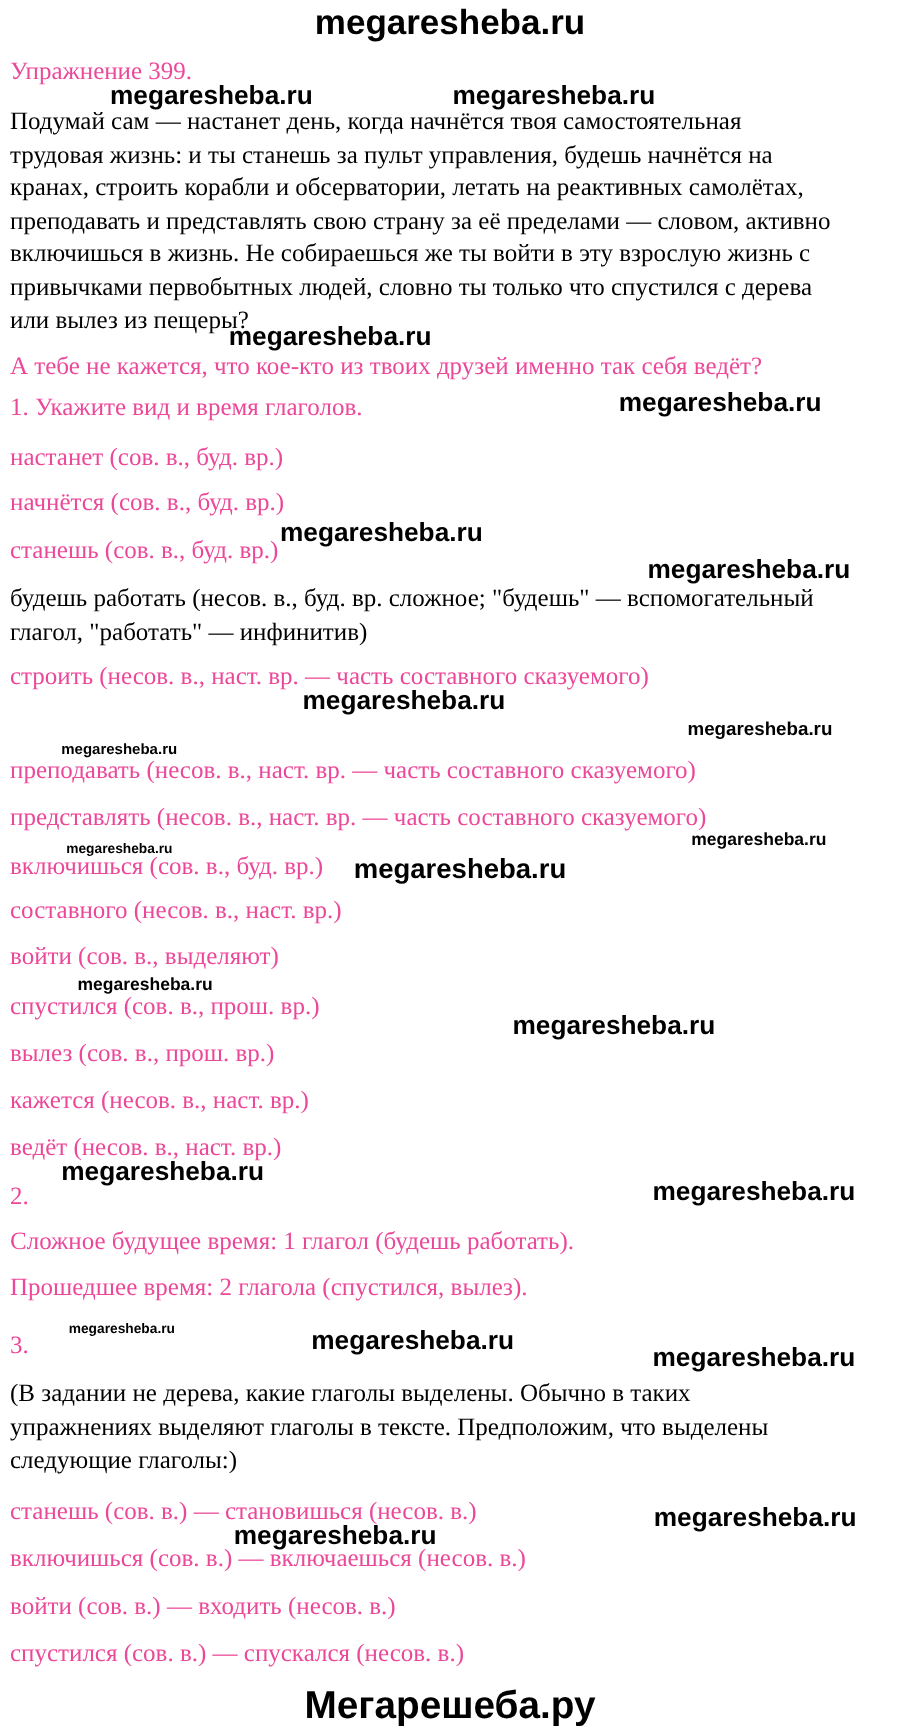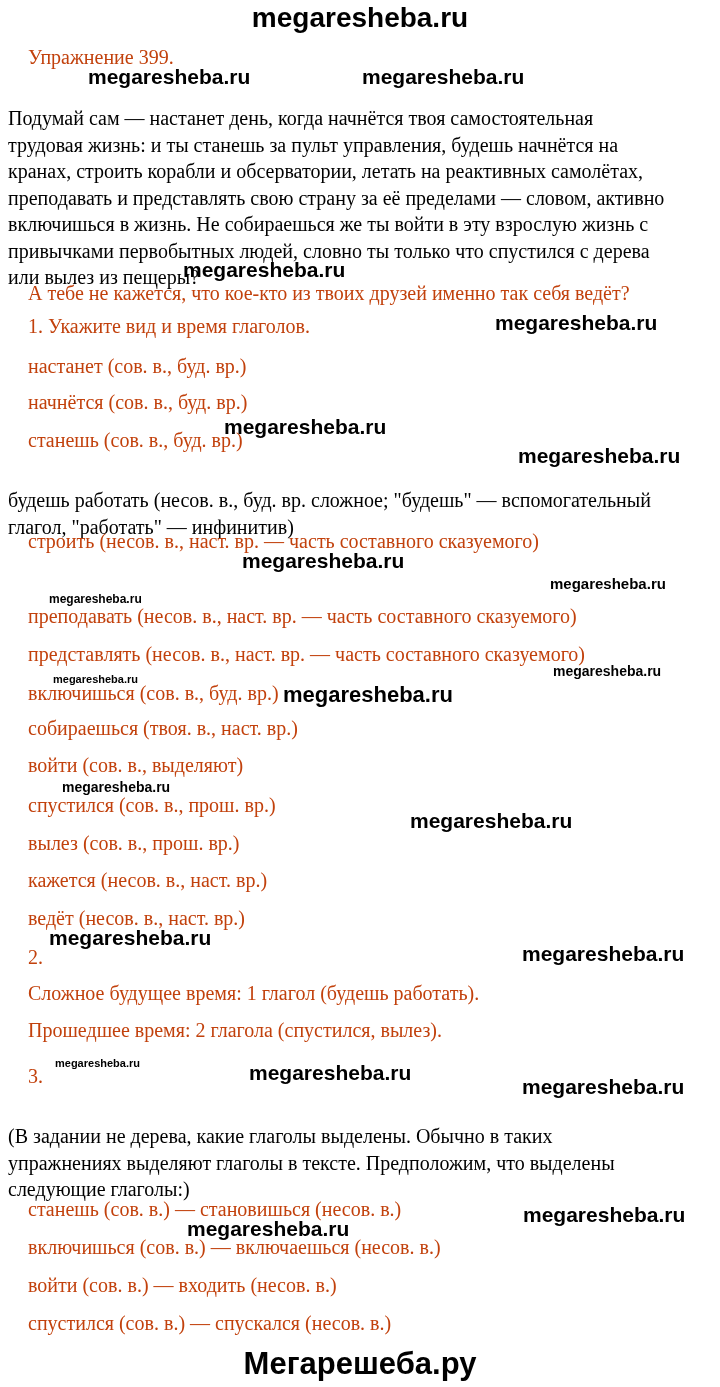--- a/index.html
+++ b/index.html
@@ -3,23 +3,23 @@
 <meta charset="utf-8">
 <style>
   html,body { margin:0; padding:0; background:#ffffff; }
   .page {
     position:relative; width:720px; height:1387px; margin:0 auto;
     background:#ffffff; color:#000;
     font-family:"Liberation Serif", serif; overflow:hidden;
   }
   .t {
     position:absolute; left:8px; font-size:20px; line-height:1.25;
-    white-space:nowrap; color:#c2410c;margin-left:20px;
+    white-space:nowrap; color:#ec4899;
   }
-  .para { position:absolute; left:8px; font-size:20px; color:#000;margin-top:21px; }
+  .para { position:absolute; left:8px; font-size:20px; color:#000; }
   .para > div { line-height:26.5px; white-space:nowrap; }
   .wm {
     position:absolute; font-family:"Liberation Sans", sans-serif;
     font-weight:bold; white-space:nowrap; color:#000; letter-spacing:0;
   }
   .center { left:50%; transform:translateX(-50%); }
 </style>
 </head>
 <body>
 
@@ -68,21 +68,21 @@
 
   <div class="t" style="top:604px;">преподавать (несов. в., наст. вр. — часть составного сказуемого)</div>
 
   <div class="t" style="top:642px;">представлять (несов. в., наст. вр. — часть составного сказуемого)</div>
   <div class="wm" style="left:553px; top:663px; font-size:14px;">megaresheba.ru</div>
   <div class="wm" style="left:53px; top:673px; font-size:11px;">megaresheba.ru</div>
 
   <div class="t" style="top:681px;">включишься (сов. в., буд. вр.)</div>
   <div class="wm" style="left:283px; top:682px; font-size:22px;">megaresheba.ru</div>
 
-  <div class="t" style="top:716px;">собираешься (твоя. в., наст. вр.)</div>
+  <div class="t" style="top:716px;">составного (несов. в., наст. вр.)</div>
 
   <div class="t" style="top:753px;">войти (сов. в., выделяют)</div>
   <div class="wm" style="left:62px; top:779px; font-size:14px;">megaresheba.ru</div>
 
   <div class="t" style="top:793px;">спустился (сов. в., прош. вр.)</div>
   <div class="wm" style="left:410px; top:809px; font-size:21px;">megaresheba.ru</div>
 
   <div class="t" style="top:831px;">вылез (сов. в., прош. вр.)</div>
   <div class="t" style="top:868px;">кажется (несов. в., наст. вр.)</div>
   <div class="t" style="top:906px;">ведёт (несов. в., наст. вр.)</div>

